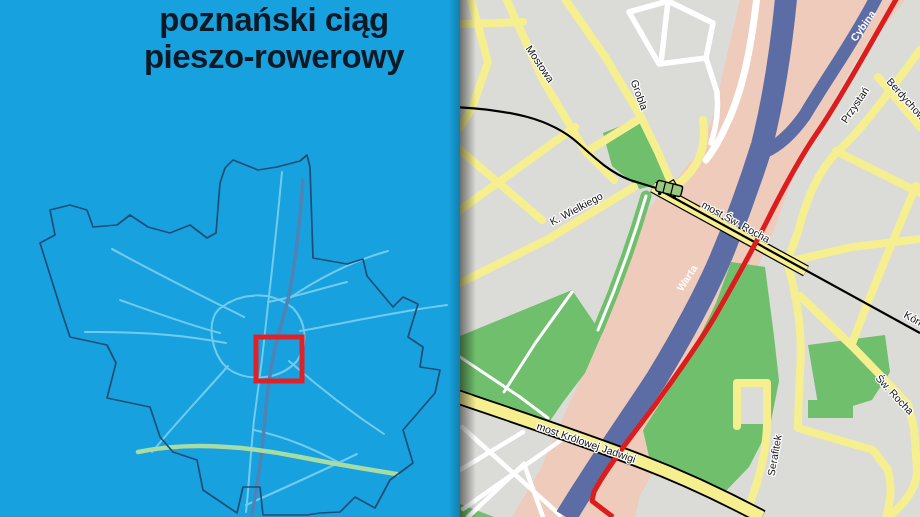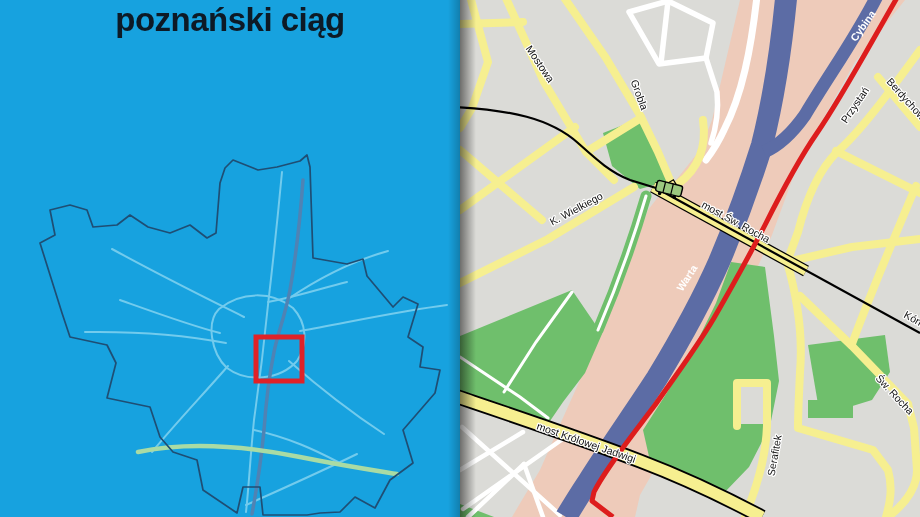--- a/index.html
+++ b/index.html
@@ -13,22 +13,23 @@
        paint-order:stroke;stroke:#ffffff;stroke-width:2.4px;stroke-linejoin:round;}
   .lbl-water{font-family:"Liberation Sans",sans-serif;font-weight:700;fill:#fff;
        paint-order:normal;stroke:none;}
 </style>
 </head>
 <body>
 
 <div class="stage">
 
   <div class="left-panel" style="background:#17A2DF;">
-    <div class="title" style="color:#0D1A26;">
+    <div class="title" style="color:#0D1A26;padding-left:44px;">
       <div>poznański ciąg</div>
+      <div>pieszo-rowerowy</div>
     </div>
 
     <svg width="460" height="517" viewBox="0 0 460 517">
 
       <g stroke="#72CBED" stroke-width="2" fill="none" stroke-linecap="round">
         <path d="M282,172 C277,225 273,262 268,305 C264,345 259,385 254,420 C250,460 249,485 246,512"></path>
         <path d="M112,249 C165,278 210,300 244,317"></path>
         <path d="M85,332 C150,331 195,337 226,343"></path>
         <path d="M300,331 C350,322 400,311 447,305"></path>
         <path d="M289,361 C322,390 352,413 384,434"></path>

